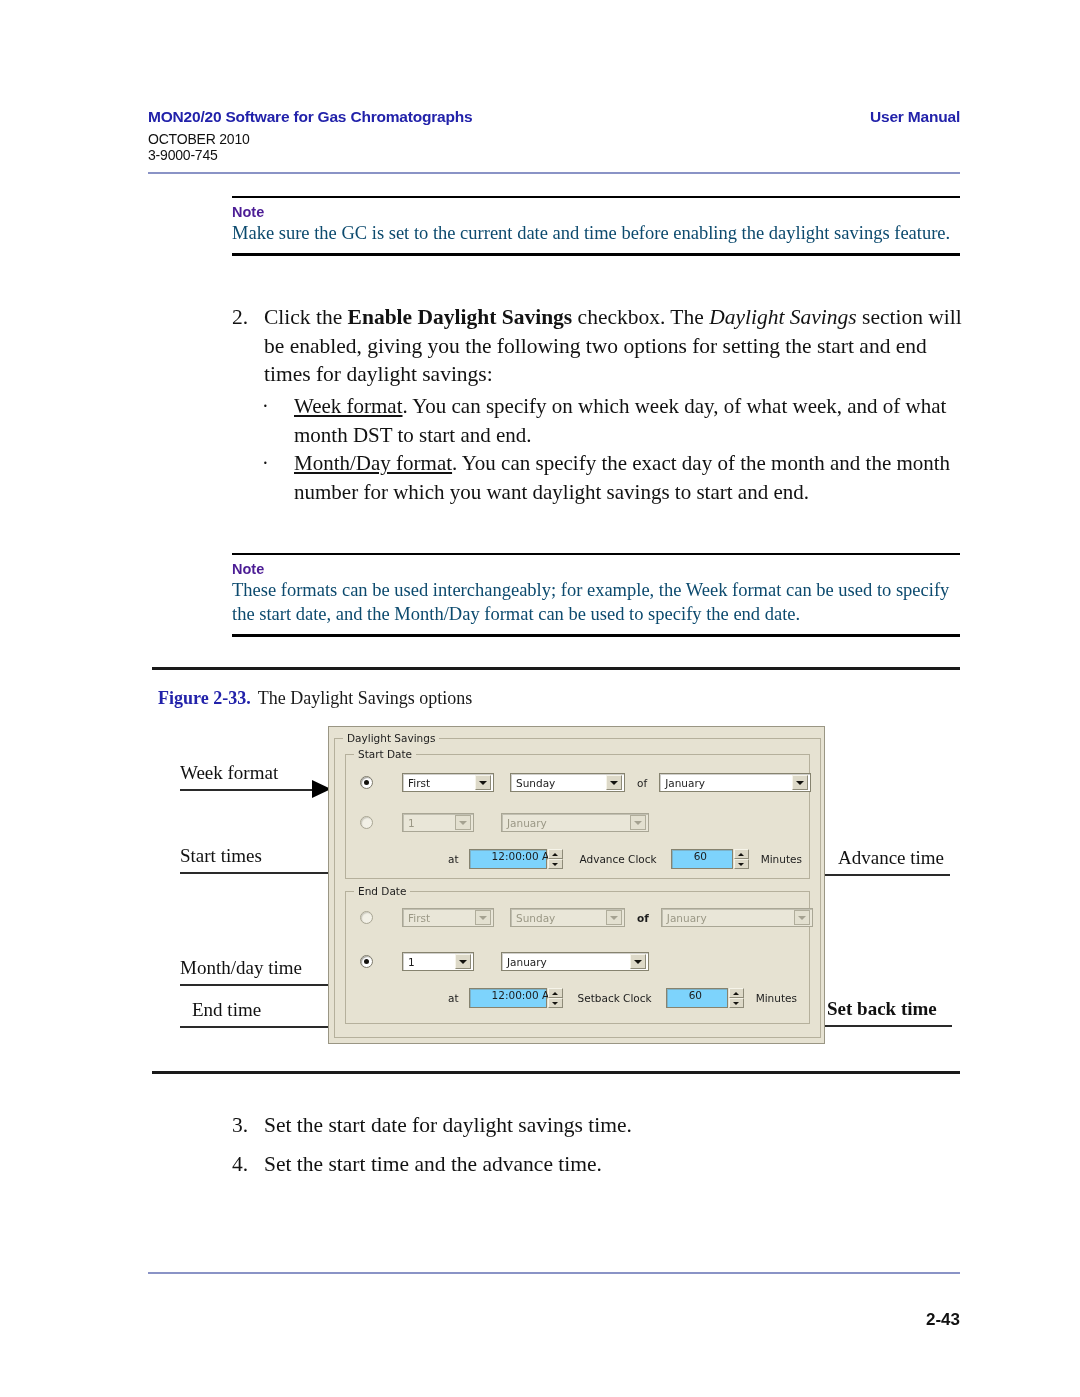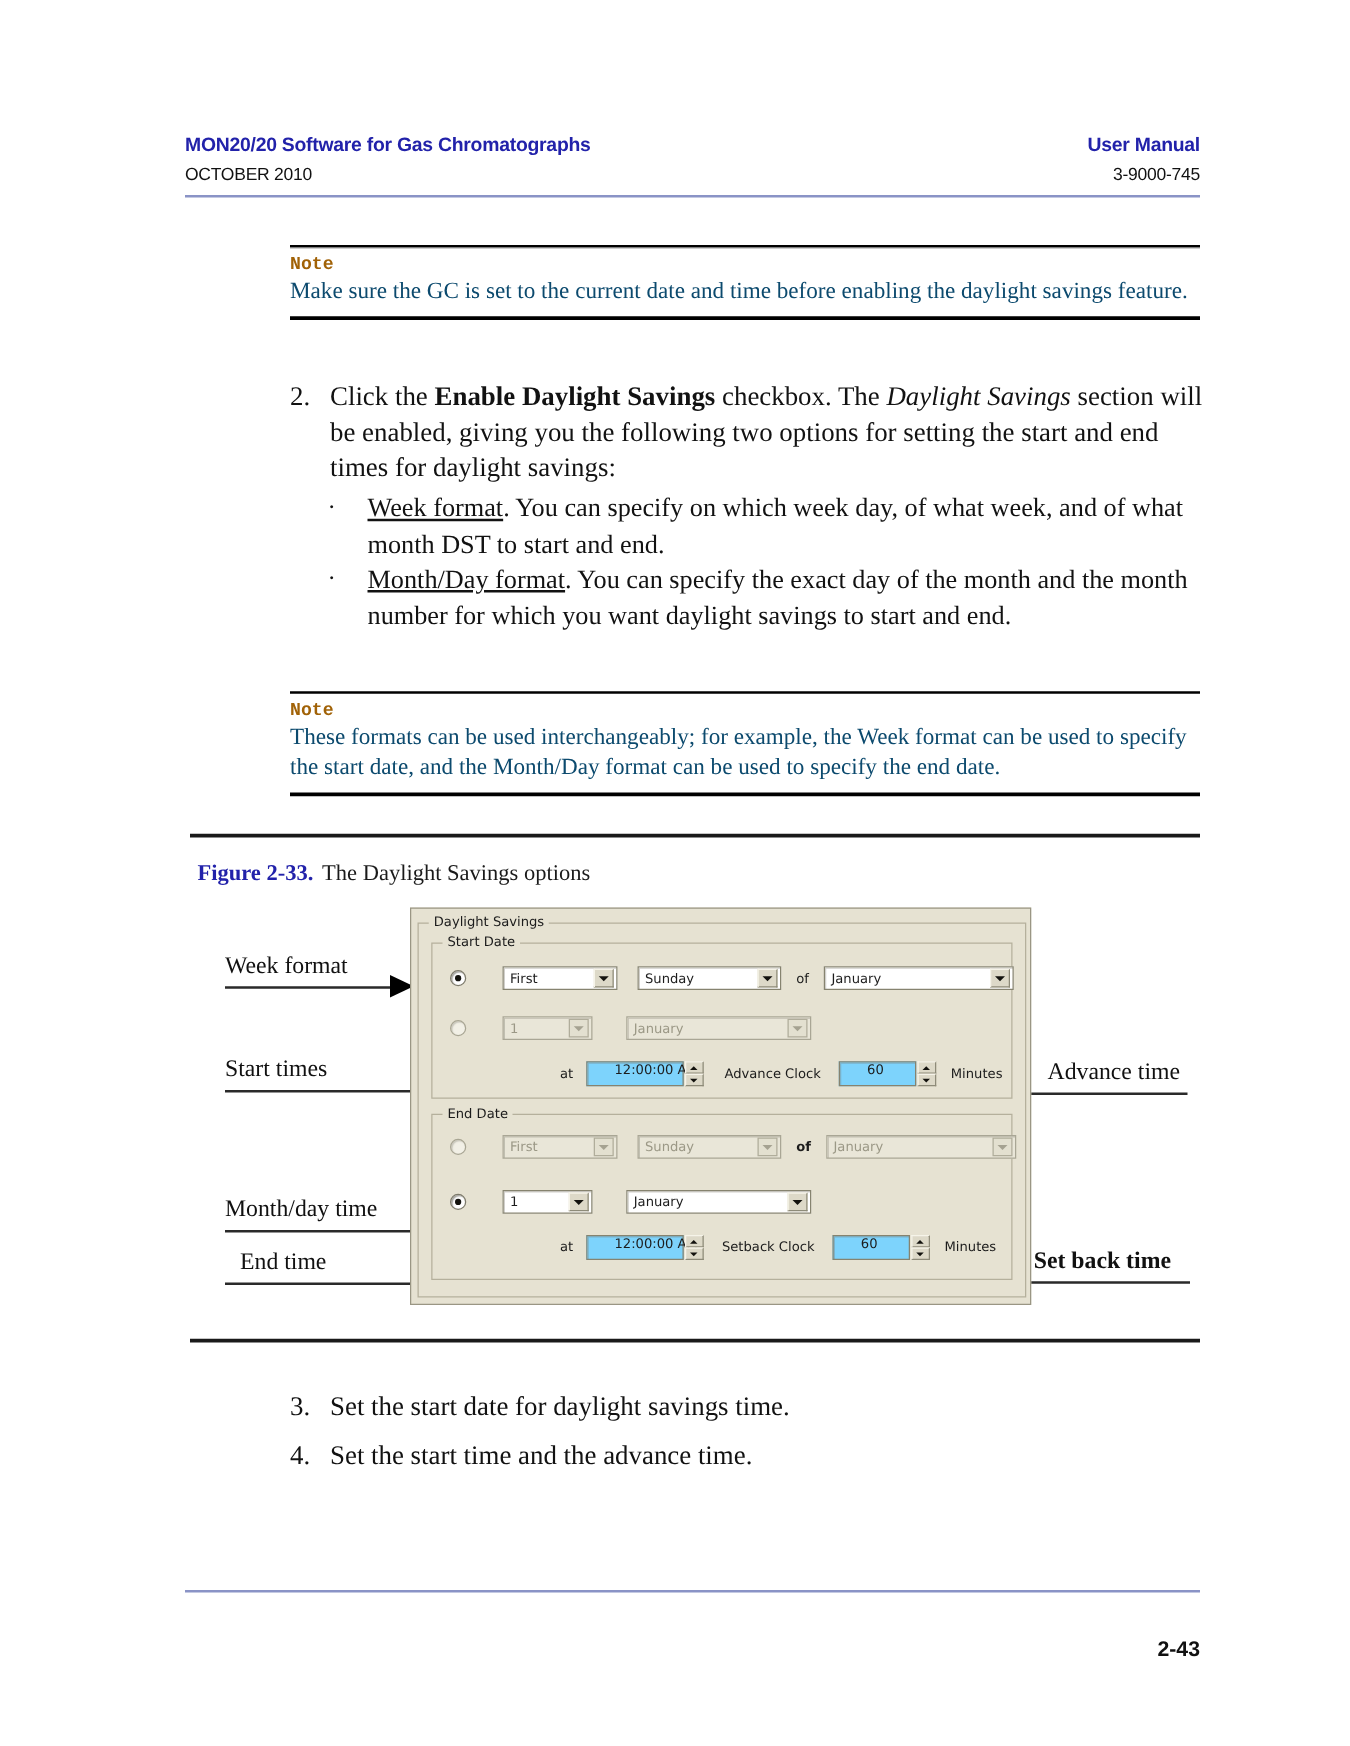--- a/index.html
+++ b/index.html
@@ -35,21 +35,21 @@
     font-size: 15.5px;
     color: #2222aa;
     letter-spacing: -0.2px;
   }
   .hdr-date, .hdr-docnum {
     font-family: "Liberation Sans", sans-serif;
     font-size: 14px;
     color: #111111;
     letter-spacing: -0.2px;
   }
-  .hdr-row.second { margin-top: 5px; }
+  .hdr-row.second { margin-top: 5px; flex-direction: column; }
   .hdr-rule {
     margin-top: 9px;
     height: 2px;
     background: #8a93c6;
     width: 100%;
   }
 
   
   .note-block {
     position: absolute;
@@ -60,24 +60,24 @@
     height: 3px;
     background: #000000;
     border-bottom: 1px solid #ffffff;
     box-sizing: border-box;
   }
   .note-rule-bottom {
     height: 3px;
     background: #000000;
   }
   .note-label {
-    font-family: Liberation Mono, monospace;
+    font-family: Liberation Sans, sans-serif;
     font-weight: bold;
     font-size: 14.5px;
-    color: #a16207;
+    color: #4c1d95;
     margin-top: 5px;
     margin-bottom: 1px;
   }
   .note-text {
     font-size: 18.5px;
     line-height: 24px;
     color: #0c4a6e;
   }
   #note-1 { top: 196px; }
   #note-1 .note-body { padding-bottom: 8px; }

